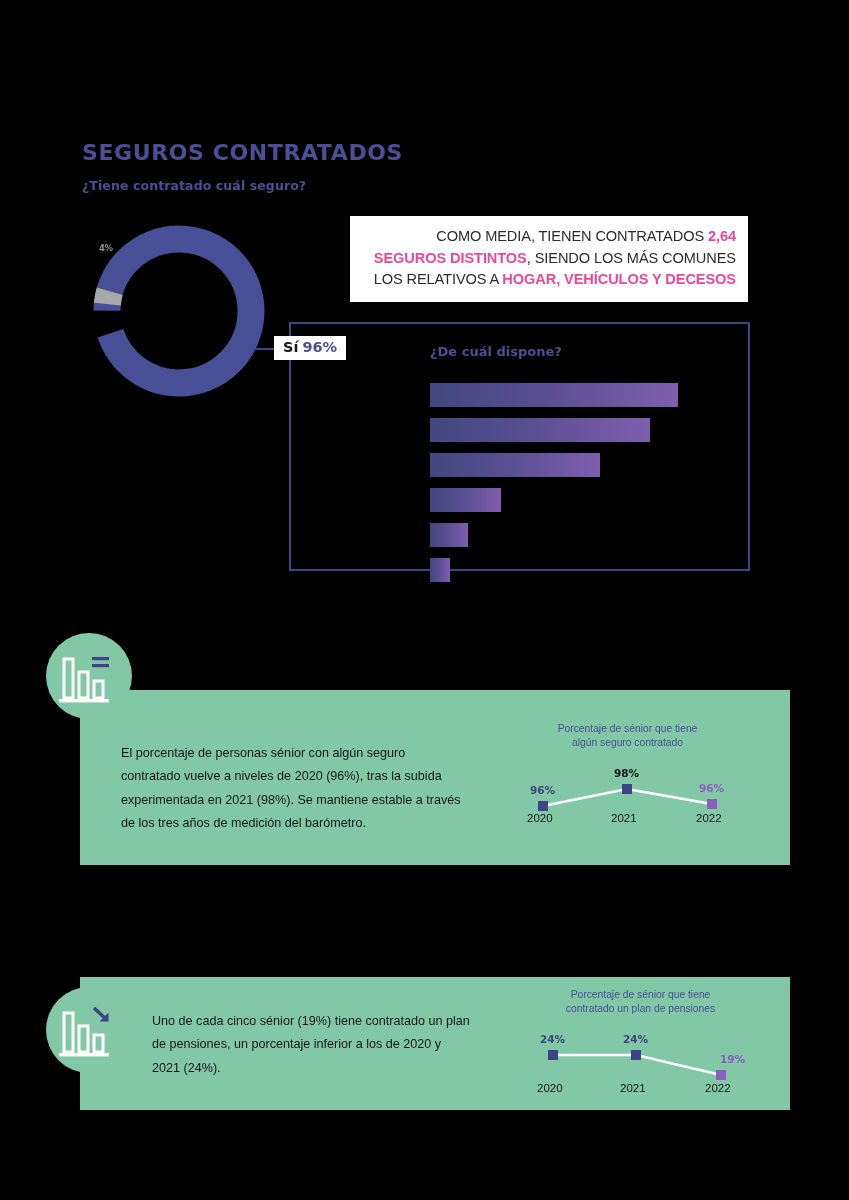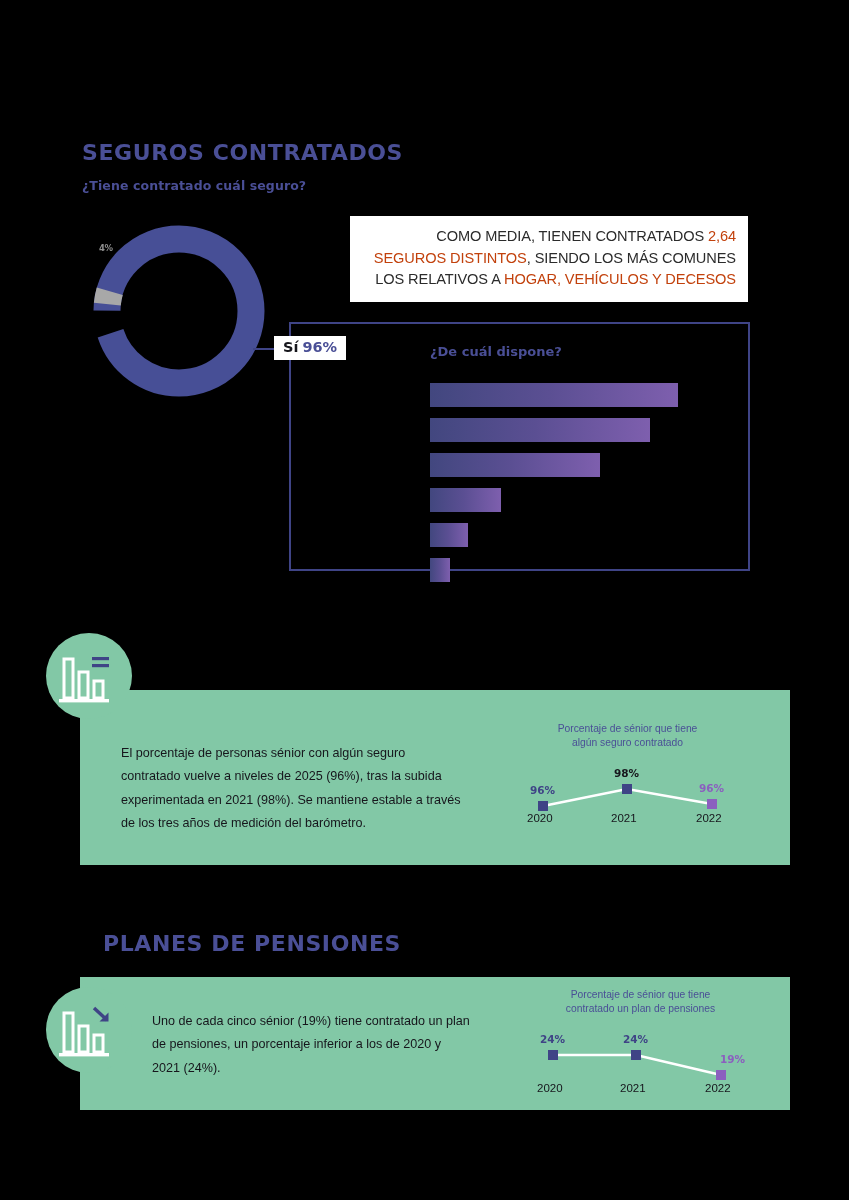--- a/index.html
+++ b/index.html
@@ -109,21 +109,21 @@
     padding: 10px 12px 11px 12px;
     text-align: right;
   }
   .stat-box p {
     font-family: "Liberation Sans", sans-serif;
     font-size: 14.6px;
     line-height: 1.48;
     color: #2b2b2b;
     letter-spacing: -0.1px;
   }
-  .stat-box b { font-weight: 400; color: #c2410c; }
+  .stat-box b { font-weight: 700; color: #ec4899; }
 
   
   .bar-panel {
     position: absolute;
     left: 289px;
     top: 322px;
     width: 461px;
     height: 249px;
     border: 2px solid #3f4486;
   }
@@ -276,42 +276,41 @@
     <svg width="86" height="86" viewBox="0 0 86 86">
       <rect x="18" y="26" width="9" height="39" fill="none" stroke="#ffffff" stroke-width="3"></rect>
       <rect x="33" y="39" width="9" height="26" fill="none" stroke="#ffffff" stroke-width="3"></rect>
       <rect x="48" y="48" width="9" height="17" fill="none" stroke="#ffffff" stroke-width="3"></rect>
       <rect x="13" y="66" width="50" height="3.4" fill="#ffffff"></rect>
       <rect x="46" y="24" width="17" height="3.2" fill="#3f4486"></rect>
       <rect x="46" y="31" width="17" height="3.2" fill="#3f4486"></rect>
     </svg>
   </div>
 
-  <div class="panel-text" id="panel-text-1">El porcentaje de personas sénior con algún seguro contratado vuelve a niveles de 2025 (96%), tras la subida experimentada en 2021 (98%). Se mantiene estable a través de los tres años de medición del barómetro.</div>
+  <div class="panel-text" id="panel-text-1">El porcentaje de personas sénior con algún seguro contratado vuelve a niveles de 2020 (96%), tras la subida experimentada en 2021 (98%). Se mantiene estable a través de los tres años de medición del barómetro.</div>
 
   <div class="mini-chart" id="mini-chart-1">
     <div class="mini-title">Porcentaje de sénior que tiene</div>
     <div class="mini-title">algún seguro contratado</div>
     <div class="mini-plot" id="mini-plot-1" style="height:78px;margin-top:14px;">
         <svg width="245" height="60" viewBox="0 0 245 60">
           <polyline points="38,42 122,25 207,40" fill="none" stroke="#ffffff" stroke-width="2.6"></polyline>
           <rect x="33" y="37" width="10" height="10" fill="#3f4486"></rect>
           <rect x="117" y="20" width="10" height="10" fill="#3f4486"></rect>
           <rect x="202" y="35" width="10" height="10" fill="#8b5fbf"></rect>
         </svg>
         <div class="mini-value" style="left: 25px; top: 20px; color: rgb(63, 68, 134);">96%</div>
         <div class="mini-year" style="left: 22px; top: 48px;">2020</div>
         <div class="mini-value" style="left: 109px; top: 3px; color: rgb(22, 22, 28);">98%</div>
         <div class="mini-year" style="left: 106px; top: 48px;">2021</div>
         <div class="mini-value" style="left: 194px; top: 18px; color: rgb(139, 95, 191);">96%</div>
         <div class="mini-year" style="left: 191px; top: 48px;">2022</div>
       </div>
   </div>
 
-  <div class="section-title" id="title-pensiones">PLANES DE PENSIONES</div>
 
   <div class="green-panel" id="green-panel-2"></div>
 
   <div class="icon-badge" id="icon-badge-2">
     <svg width="86" height="86" viewBox="0 0 86 86">
       <rect x="18" y="26" width="9" height="39" fill="none" stroke="#ffffff" stroke-width="3"></rect>
       <rect x="33" y="39" width="9" height="26" fill="none" stroke="#ffffff" stroke-width="3"></rect>
       <rect x="48" y="48" width="9" height="17" fill="none" stroke="#ffffff" stroke-width="3"></rect>
       <rect x="13" y="66" width="50" height="3.4" fill="#ffffff"></rect>
       <path d="M48 21 L61 33" stroke="#3f4486" stroke-width="3.4" fill="none"></path>

